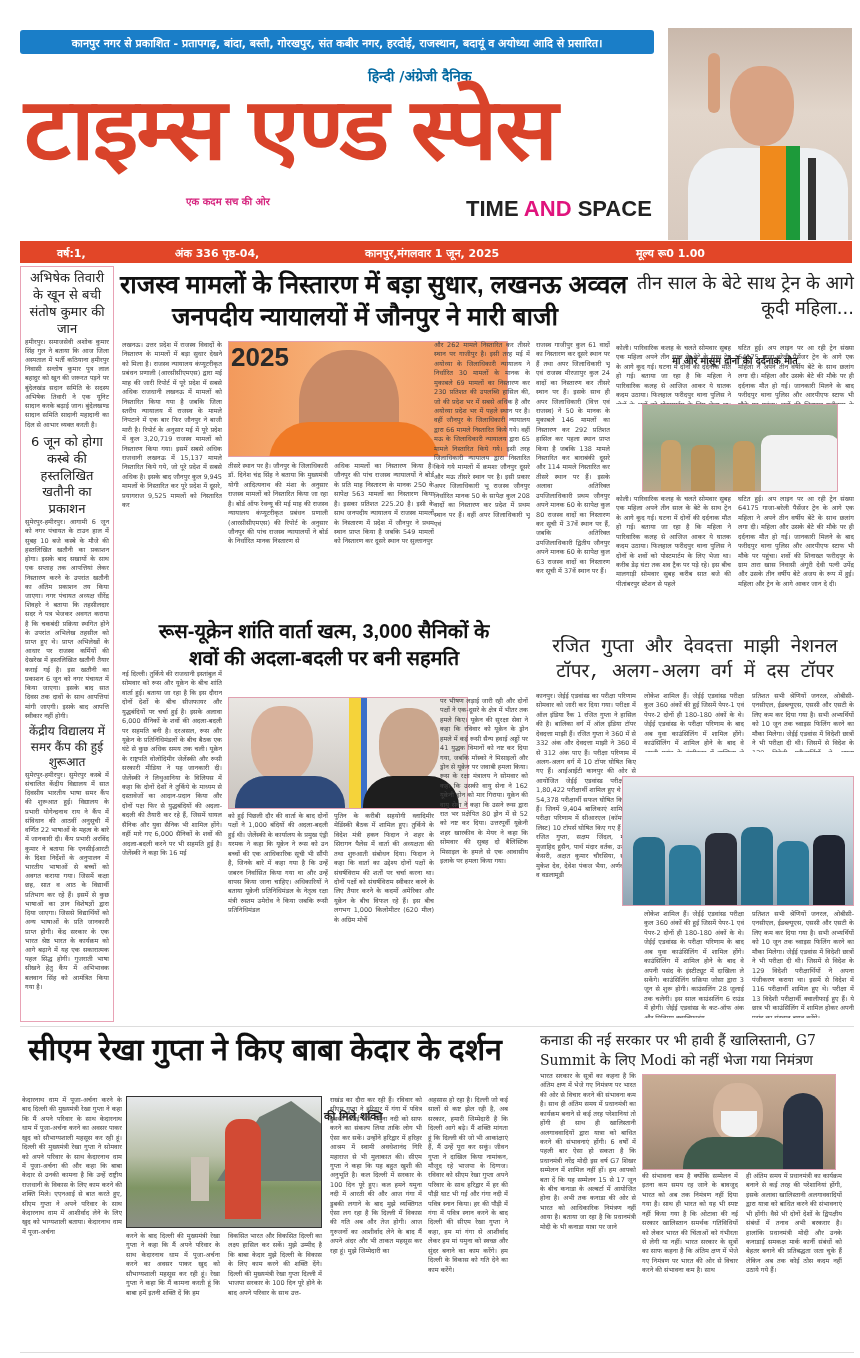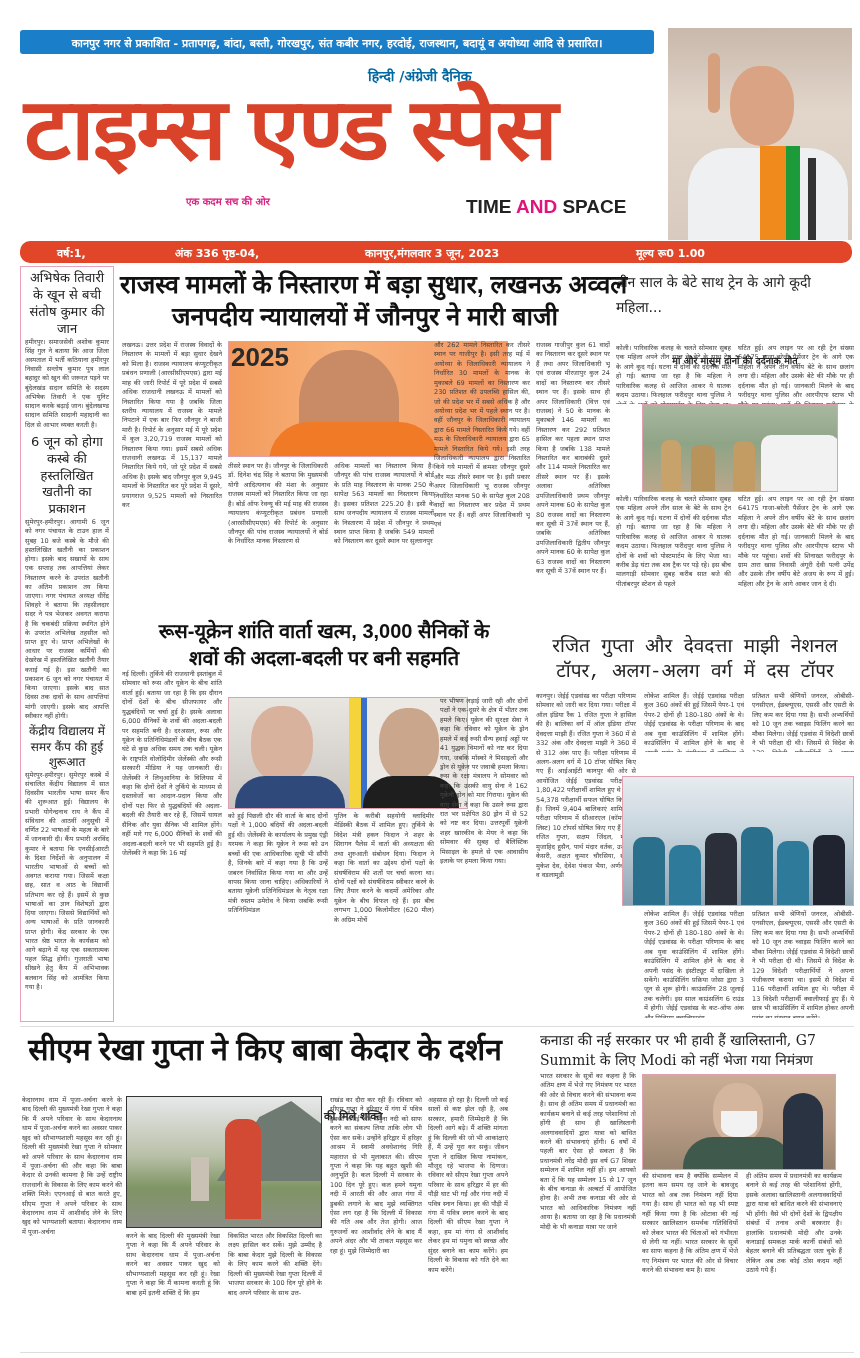--- a/index.html
+++ b/index.html
@@ -9,23 +9,23 @@
 .hero-photo{left:668px;top:28px;width:184px;height:212px;background:linear-gradient(180deg,#c9b8ab 0%,#e2d6cb 40%,#d8cabf 100%);overflow:hidden;}
 .hero-photo .face{position:absolute;left:62px;top:38px;width:64px;height:80px;border-radius:45% 45% 48% 48%;background:#d9a384;}
 .hero-photo .finger{position:absolute;left:40px;top:25px;width:12px;height:60px;border-radius:6px;background:#d6a07e;}
 .hero-photo .kurta{position:absolute;left:20px;top:120px;width:160px;height:100px;background:#eef0f2;border-radius:40px 40px 0 0;}
 .hero-photo .scarf1{position:absolute;left:92px;top:118px;width:26px;height:100px;background:#f08a1c;}
 .hero-photo .scarf2{position:absolute;left:118px;top:118px;width:14px;height:100px;background:#1d9a3a;}
 .hero-photo .mic{position:absolute;left:140px;top:130px;width:8px;height:90px;background:#333;}
 .subtitle-hi{left:368px;top:66px;font-size:14px;font-weight:bold;color:#0369a1;}
 .masthead{left:24px;top:86px;font-size:86px;font-weight:bold;color:#d9432a;letter-spacing:-2px;line-height:1;font-family:"Liberation Sans",sans-serif;transform:scaleX(1.08);transform-origin:left;white-space:nowrap;}
 .tagline{left:186px;top:194px;font-size:10px;color:#d6267f;font-weight:bold;}
-.eng{left:466px;top:196px;font-size:19px;font-weight:bold;font-family:"Liberation Sans",sans-serif;color:#222;}
+.eng{left:466px;top:196px;font-size:22px;font-weight:bold;font-family:"Liberation Sans",sans-serif;color:#222;}
 .eng .and{color:#e0147d;}
-.datebar{left:20px;top:241px;width:832px;height:22px;background:#e24628;color:#fff;font-size:11px;font-weight:bold;display:flex;align-items:center;border-radius:10px;}
+.datebar{left:20px;top:241px;width:832px;height:22px;background:#e24628;color:#fff;font-size:11px;font-weight:bold;display:flex;align-items:center;}
 .datebar span{position:absolute;}
 .sidebox{left:20px;top:266px;width:94px;height:756px;border:1px solid #e8a2b5;padding:3px 4px;overflow:hidden;}
 .side-head{font-size:13px;text-align:center;line-height:1.3;color:#222;}
 .small-text{font-size:6.5px;line-height:1.42;color:#444;text-align:justify;}
 .h1{font-family:"Liberation Sans",sans-serif;font-weight:bold;color:#111;text-align:center;white-space:nowrap;}
 .col{font-size:6.5px;line-height:1.45;color:#444;text-align:justify;overflow:hidden;}
 .photo{overflow:hidden;position:absolute;border:1px solid #e0a0b0;}
 .sub{font-weight:bold;text-align:center;color:#222;margin-top:28px;}
 .rule{position:absolute;background:#ddd;height:1px;}
 </style>
@@ -46,21 +46,21 @@
 </div>
 
 <div class="abs subtitle-hi">हिन्दी /अंग्रेजी दैनिक</div>
 <div class="abs masthead">टाइम्स एण्ड स्पेस</div>
 <div class="abs tagline">एक कदम सच की ओर</div>
 <div class="abs eng"><span>TIME </span><span class="and">AND</span><span> SPACE</span></div>
 
 <div class="abs datebar">
   <span style="left:37px">वर्ष:1,</span>
   <span style="left:155px">अंक 336 पृष्ठ-04,</span>
-  <span style="left:345px">कानपुर,मंगलवार 3 जून, 2023</span>
+  <span style="left:345px">कानपुर,मंगलवार 1 जून, 2025</span>
   <span style="left:616px">मूल्य रू0 1.00</span>
 </div>
 
 <div class="abs sidebox">
   <div class="side-head">अभिषेक तिवारी के खून से बची संतोष कुमार की जान</div>
   <div class="small-text">हमीरपुर। समाजसेवी अशोक कुमार सिंह गुल ने बताया कि आज जिला अस्पताल में भर्ती कठियाना हमीरपुर निवासी सन्तोष कुमार पुत्र लाल बहादुर को खून की जरूरत पड़ने पर बुंदेलखंड सदान समिति के सदस्य अभिषेक तिवारी ने एक यूनिट सादान करके बढ़ाई जान। बुंदेलखण्ड सादान समिति सादानी महादानी का दिल से आभार व्यक्त करती है।</div>
   <div class="side-head" style="margin-top:4px">6 जून को होगा कस्बे की हस्तलिखित खतौनी का प्रकाशन</div>
   <div class="small-text">सुमेरपुर-हमीरपुर। आगामी 6 जून को नगर पंचायत के टाउन हाल में सुबह 10 बजे कस्बे के मौजे की हस्तलिखित खतौनी का प्रकाशन होगा। इसके बाद सखायों के साथ एक सप्ताह तक आपत्तियां लेकर निस्तारण करने के उपरांत खतौनी का अंतिम प्रकाशन तय किया जाएगा। नगर पंचायत अध्यक्ष धीरेंद्र शिवहरे ने बताया कि तहसीलदार सदर ने पत्र भेजकर अवगत कराया है कि चकबंदी प्रक्रिया स्थगित होने के उपरांत अभिलेख तहसील को प्राप्त हुए थे। प्राप्त अभिलेखों के आधार पर राजस्व कर्मियों की देखरेख में हस्तलिखित खतौनी तैयार कराई गई है। इस खतौनी का प्रकाशन 6 जून को नगर पंचायत में किया जाएगा। इसके बाद सात दिवस तक दावों के साथ आपत्तियां मांगी जाएगी। इसके बाद आपत्ति स्वीकार नहीं होगी।</div>
   <div class="side-head" style="margin-top:3px;font-size:12px">केंद्रीय विद्यालय में समर कैंप की हुई शुरूआत</div>
   <div class="small-text">सुमेरपुर-हमीरपुर। सुमेरपुर कस्बे में संचालित केंद्रीय विद्यालय में सात दिवसीय भारतीय भाषा समर कैंप की शुरूआत हुई। विद्यालय के प्रभारी योगेन्द्रनाथ राय ने कैंप में संविधान की आठवीं अनुसूची में वर्णित 22 भाषाओं के महत्व के बारे में जानकारी दी। कैंप प्रभारी अरविंद कुमार ने बताया कि एनसीईआरटी के दिशा निर्देशों के अनुपालन में भारतीय भाषाओं से बच्चों को अवगत कराया गया। जिसमें कक्षा छह, सात व आठ के विद्यार्थी प्रतिभाग कर रहे हैं। इसमें से कुछ भाषाओं का ज्ञान विशेषज्ञों द्वारा दिया जाएगा। जिससे विद्यार्थियों को अन्य भाषाओं के प्रति जानकारी प्राप्त होगी। केंद्र सरकार के एक भारत श्रेष्ठ भारत के कार्यक्रम को आगे बढ़ाने में यह एक सकारात्मक पहल सिद्ध होगी। गुजराती भाषा सीखने हेतु कैंप में अभिभावक बलवान सिंह को आमंत्रित किया गया है।</div>
@@ -74,21 +74,21 @@
 <div class="photo" style="left:228px;top:341px;width:280px;height:116px;background:linear-gradient(90deg,#f39a5c 0%,#f7b27a 40%,#f49762 100%);">
   <div style="position:absolute;left:2px;top:0;font-size:26px;font-weight:bold;color:#2a2a2a;font-family:'Liberation Sans',sans-serif">2025</div>
   <div style="position:absolute;left:70px;top:8px;width:100px;height:110px;border-radius:48% 48% 20% 20%;background:#c98a66"></div>
   <div style="position:absolute;left:40px;top:80px;width:170px;height:40px;background:#f07a26;border-radius:40px 40px 0 0"></div>
 </div>
 <div class="abs col" style="left:228px;top:462px;width:100px;height:154px;">तीसरे स्थान पर है। जौनपुर के जिलाधिकारी डॉ. दिनेश चंद्र सिंह ने बताया कि मुख्यमंत्री योगी आदित्यनाथ की मंशा के अनुसार राजस्व मामलों को निस्तारित किया जा रहा है। बोर्ड ऑफ रेवन्यू की मई माह की राजस्व न्यायालय कंप्यूटरीकृत प्रबंधन प्रणाली (आरसीसीएमएस) की रिपोर्ट के अनुसार जौनपुर की पांच राजस्व न्यायालयों ने बोर्ड के निर्धारित मानक निस्तारण से</div>
 <div class="abs col" style="left:334px;top:462px;width:100px;height:154px;">अधिक मामलों का निस्तारण किया है। जौनपुर की पांच राजस्व न्यायालयों ने बोर्ड के प्रति माह निस्तारण के मानक 250 के सापेक्ष 563 मामलों का निस्तारण किया है। इसका प्रतिशत 225.20 है। इसी के साथ जनपदीय न्यायालय में राजस्व मामलों के निस्तारण में प्रदेश में जौनपुर ने प्रथम स्थान प्राप्त किया है जबकि 549 मामलों को निस्तारण कर दूसरे स्थान पर सुल्तानपुर</div>
 <div class="abs col" style="left:434px;top:341px;width:96px;height:275px;">और 262 मामले निस्तारित कर तीसरे स्थान पर गाजीपुर है। इसी तरह मई में अयोध्या के जिलाधिकारी न्यायालय ने निर्धारित 30 मामलों के मानक के मुकाबले 69 मामलों का निस्तारण कर 230 प्रतिशत की उपलब्धि हासिल की, जो की प्रदेश भर में सबसे अधिक है और अयोध्या प्रदेश भर में पहले स्थान पर है। वहीं जौनपुर के जिलाधिकारी न्यायालय द्वारा 66 मामले निस्तारित किये गये। वहीं मऊ के जिलाधिकारी न्यायालय द्वारा 65 मामले निस्तारित किये गये। इसी तरह जिलाधिकारी न्यायालय द्वारा निस्तारित किये गये मामलों में क्रमशः जौनपुर दूसरे और मऊ तीसरे स्थान पर है। इसी प्रकार अपर जिलाधिकारी भू राजस्व जौनपुर निर्धारित मानक 50 के सापेक्ष कुल 208 वादों का निस्तारण कर प्रदेश में प्रथम स्थान पर हैं। वहीं अपर जिलाधिकारी भू एवं</div>
 <div class="abs col" style="left:536px;top:341px;width:74px;height:275px;">राजस्व गाजीपुर कुल 61 वादों का निस्तारण कर दूसरे स्थान पर हैं तथा अपर जिलाधिकारी भू एवं राजस्व मीरजापुर कुल 24 वादों का निस्तारण कर तीसरे स्थान पर हैं। इसके साथ ही अपर जिलाधिकारी (वित्त एवं राजस्व) ने 50 के मानक के मुकाबले 146 मामलों का निस्तारण कर 292 प्रतिशत हासिल कर पहला स्थान प्राप्त किया है जबकि 138 मामले निस्तारित कर बाराबंकी दूसरे और 114 मामले निस्तारित कर तीसरे स्थान पर हैं। इसके अलावा अतिरिक्त उपजिलाधिकारी प्रथम जौनपुर अपने मानक 60 के सापेक्ष कुल 80 राजस्व वादों का निस्तारण कर सूची में 37वें स्थान पर हैं, जबकि अतिरिक्त उपजिलाधिकारी द्वितीय जौनपुर अपने मानक 60 के सापेक्ष कुल 63 राजस्व वादों का निस्तारण कर सूची में 37वें स्थान पर हैं।</div>
 
-<div class="abs" style="left:616px;top:270px;width:238px;text-align:left;font-size:14px;line-height:25px;color:#222;">तीन साल के बेटे साथ ट्रेन के आगे कूदी महिला...</div>
+<div class="abs" style="left:616px;top:270px;width:238px;text-align:right;font-size:18px;line-height:25px;color:#222;">तीन साल के बेटे साथ ट्रेन के आगे कूदी महिला...</div>
 <div class="abs sub" style="left:616px;top:326px;width:238px;font-size:9.5px;">मां और मासूम दोनों की दर्दनाक मौत</div>
 <div class="abs col" style="left:616px;top:344px;width:115px;height:60px;">कोली। पारिवारिक कलह के चलते सोमवार सुबह एक महिला अपने तीन साल के बेटे के साथ ट्रेन के आगे कूद गई। घटना में दोनों की दर्दनाक मौत हो गई। बताया जा रहा है कि महिला ने पारिवारिक कलह से आजिज आकर ये घातक कदम उठाया। फिलहाल फरीदपुर थाना पुलिस ने दोनों के शवों को पोस्टमार्टम के लिए भेजा था। करीब डेढ़ घंटा तक शव ट्रैक पर पड़े रहे। इस बीच मालगाड़ी सोमवार सुबह करीब सात बजे की पीतांबरपुर स्टेशन से पहले</div>
 <div class="abs col" style="left:738px;top:344px;width:116px;height:60px;">घटित हुई। अप लाइन पर आ रही ट्रेन संख्या 64175 गाजा-बरेली पैसेंजर ट्रेन के आगे एक महिला ने अपने तीन वर्षीय बेटे के साथ छलांग लगा दी। महिला और उसके बेटे की मौके पर ही दर्दनाक मौत हो गई। जानकारी मिलने के बाद फरीदपुर थाना पुलिस और आरपीएफ स्टाफ भी मौके पर पहुंचा। शवों की शिनाख्त फरीदपुर के ग्राम तारा खास निवासी अंगूरी देवी पत्नी उपेंद्र और उसके तीन वर्षीय बेटे अजय के रूप में हुई। महिला और ट्रेन के आगे आकर जान दे दी।</div>
 <div class="photo" style="left:642px;top:404px;width:196px;height:88px;background:linear-gradient(180deg,#a9b8a0 0%,#8fa487 45%,#b9a78a 100%);">
   <div style="position:absolute;left:118px;top:30px;width:78px;height:58px;background:#f2f2f2;border-radius:10px 10px 0 0"></div>
   <div style="position:absolute;left:18px;top:35px;width:20px;height:52px;background:#c8a26b;border-radius:8px 8px 0 0"></div>
   <div style="position:absolute;left:48px;top:40px;width:24px;height:48px;background:#b8935c;border-radius:8px 8px 0 0"></div>
   <div style="position:absolute;left:90px;top:36px;width:22px;height:52px;background:#c29c63;border-radius:8px 8px 0 0"></div>
 </div>
 <div class="abs col" style="left:616px;top:495px;width:115px;height:126px;">कोली। पारिवारिक कलह के चलते सोमवार सुबह एक महिला अपने तीन साल के बेटे के साथ ट्रेन के आगे कूद गई। घटना में दोनों की दर्दनाक मौत हो गई। बताया जा रहा है कि महिला ने पारिवारिक कलह से आजिज आकर ये घातक कदम उठाया। फिलहाल फरीदपुर थाना पुलिस ने दोनों के शवों को पोस्टमार्टम के लिए भेजा था। करीब डेढ़ घंटा तक शव ट्रैक पर पड़े रहे। इस बीच मालगाड़ी सोमवार सुबह करीब सात बजे की पीतांबरपुर स्टेशन से पहले</div>

